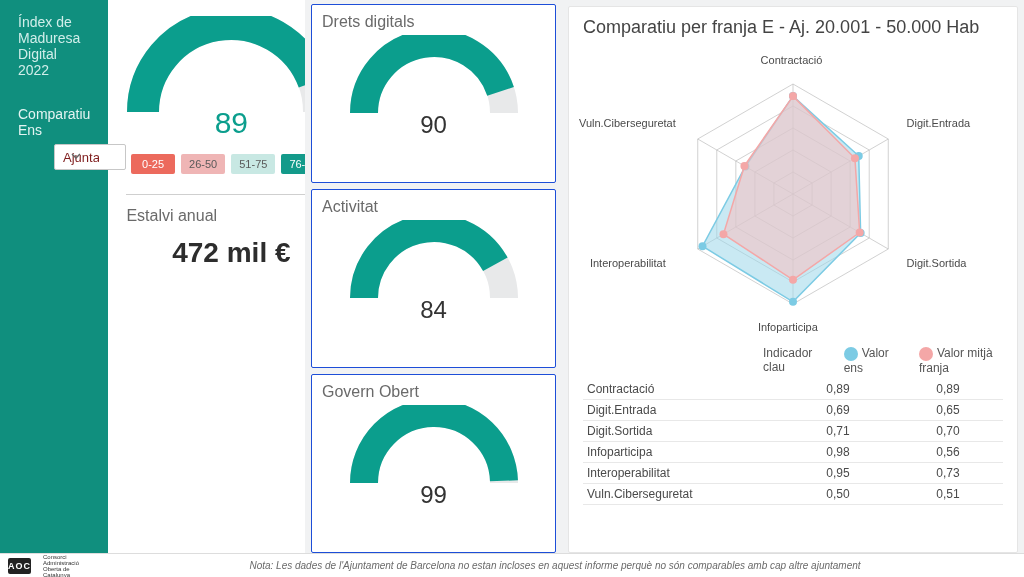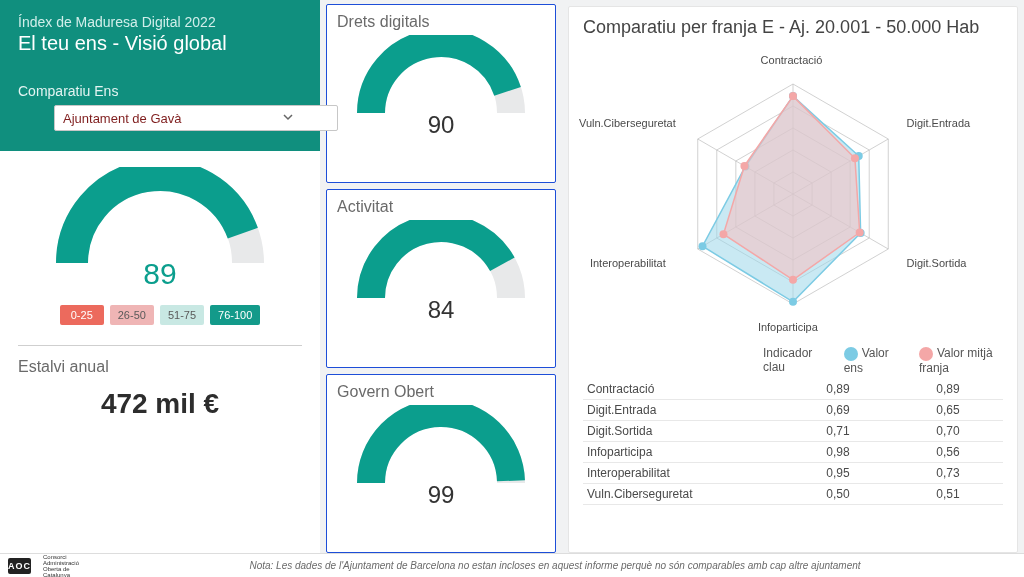--- a/index.html
+++ b/index.html
@@ -15,21 +15,21 @@
     --pink:       #f7c0c0;
     --pink-f:     #f4a7a7;
     --blue:       #9cd7ea;
     --blue-f:     #7ccbe4;
     --axis:       #bdbdbd;
   }
   * { box-sizing: border-box; font-family: "Segoe UI", Arial, sans-serif; }
   html,body { margin:0; padding:0; width:1024px; height:577px; background:#fff; font-size:13px; color:var(--txt); }
   .app { width:1024px; height:577px; display:flex; flex-direction:column; }
   .workspace { flex:1; display:flex; position:relative; }
-  .left-col { width:348px; display:flex; flex-direction:column; }
+  .left-col { width:305px; display:flex; flex-direction:row; }
   .mid-col  { width:262px; background:var(--grey-bg); padding:4px 6px 0 6px; display:flex; flex-direction:column; gap:6px; }
   .right-col{ flex:1; background:var(--grey-bg); padding:6px 6px 0 6px; }
 
   
   .teal-panel { background:var(--teal-bg); color:#fff; padding:14px 18px 20px 18px; }
   .teal-panel .line1 { font-size:14px; color:#d1eeea; font-weight:400; }
   .teal-panel .line2 { font-size:20px; color:#fff; font-weight:300; margin-top:2px; }
   .teal-panel .sel-label { font-size:14px; margin-top:28px; color:#e3f4f2; }
   .select-wrap { margin-top:6px; position:relative; }
   .select { width:100%; height:26px; background:#fff; border:1px solid #c7c7c7; border-radius:2px; color:#7f1d1d; font-size:13px; padding:0 26px 0 8px;margin-left:36px; }
@@ -72,21 +72,20 @@
 </style>
 </head>
 <body>
 
 <div class="app">
  <div class="workspace">
 
   <div class="left-col">
     <div class="teal-panel">
       <div class="line1">Índex de Maduresa Digital 2022</div>
-      <div class="line2">El teu ens - Visió global</div>
       <div class="sel-label">Comparatiu Ens</div>
       <div class="select-wrap">
         <input class="select" readonly="" value="Ajuntament de Gavà" style="">
         <svg class="chevron" viewBox="0 0 12 12">
           <path d="M2 4 L6 8 L10 4" stroke="#666" stroke-width="1.5" fill="none"></path>
         </svg>
       </div>
     </div>
 
     <div class="left-white">

